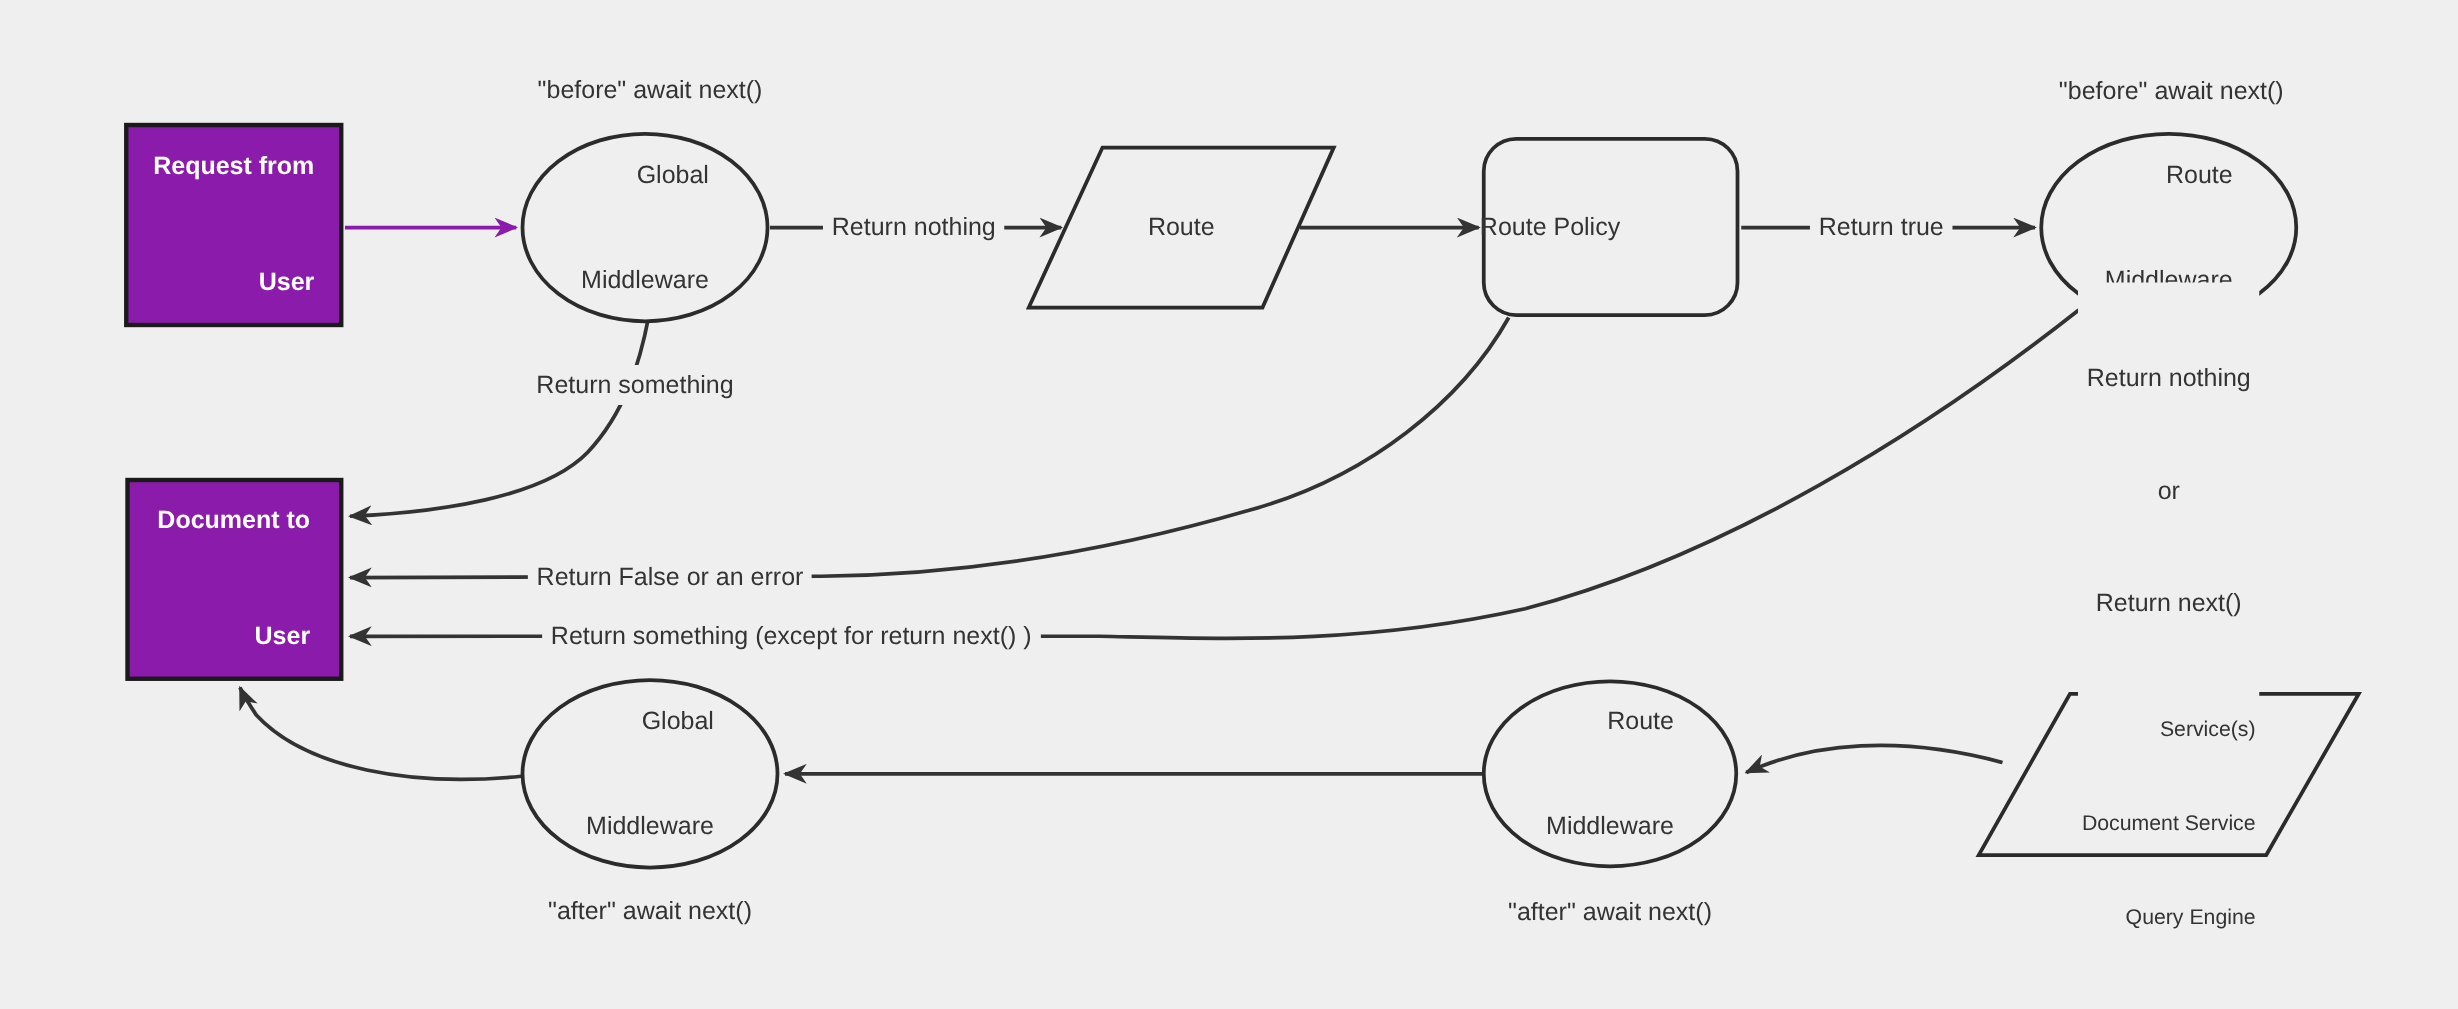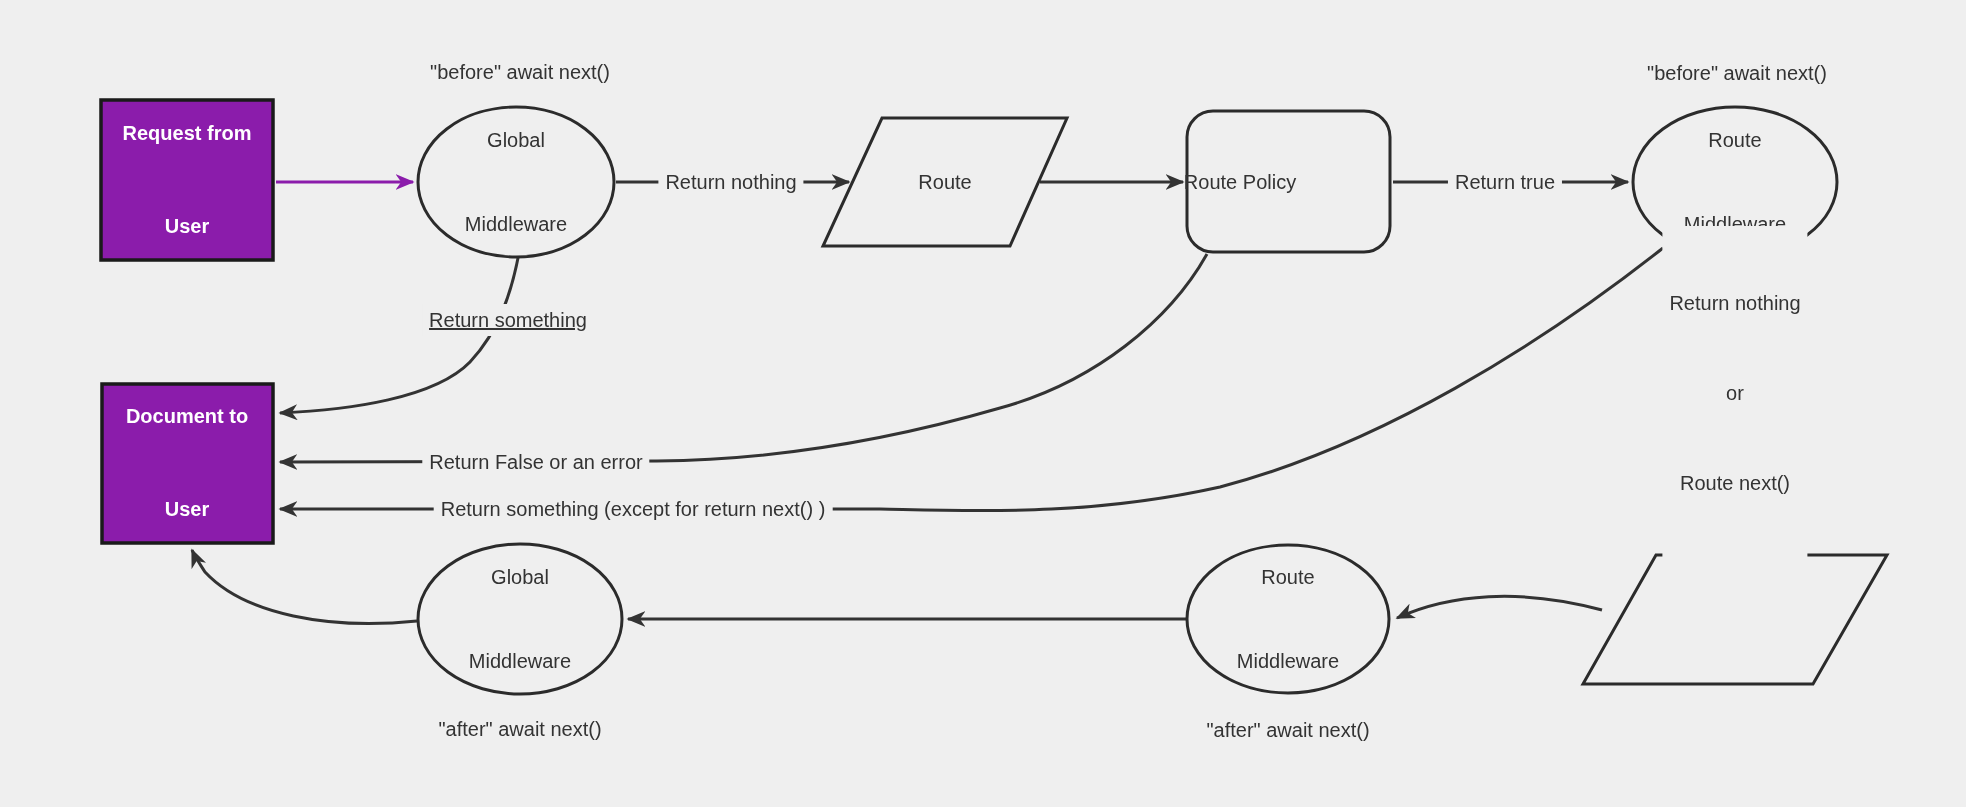--- a/index.html
+++ b/index.html
@@ -15,21 +15,21 @@
   #edges{position:absolute;left:0;top:0;}
   .edge{stroke:var(--line);stroke-width:3;fill:none;}
   .edge.purple{stroke:var(--purple);}
   .shape{stroke:var(--node-border);stroke-width:3;fill:var(--bg);}
   .shape.purple-box{fill:var(--purple);stroke:var(--purple-border);stroke-width:3.5;}
   .lbl{
     position:absolute;transform:translate(-50%,-50%);
     font-size:20px;line-height:28px;text-align:center;white-space:pre;color:var(--text);
   }
   .lbl.bg{background:var(--bg);padding:2px 7px;}
-  .lbl.node-label{pointer-events:none;}
+  .lbl.node-label{pointer-events:none;text-align:right;}
   .lbl.white{color:var(--white);font-weight:bold;line-height:31px;}
   .lbl.small{font-size:17px;line-height:25px;}
   .lbl.triple{line-height:30px;}
 </style>
 </head>
 <body>
 
 <div id="canvas">
 
   <svg id="edges" width="1966" height="807" viewBox="0 0 1966 807">
@@ -77,20 +77,26 @@
 
   <div class="lbl node-label" style="left:945px;top:182px;">Route</div>
 
   <div class="lbl node-label" style="left:1240px;top:182px;">Route Policy</div>
 
   <div class="lbl node-label" style="left:1735px;top:182px;">
     <div>Route</div>
     <div>Middleware</div>
   </div>
 
+  <div class="lbl node-label small" style="left:1735px;top:621px;">
+    <div>Controller</div>
+    <div>Service(s)</div>
+    <div>Document Service</div>
+    <div>Query Engine</div>
+  </div>
 
   <div class="lbl node-label" style="left:1288px;top:619px;">
     <div>Route</div>
     <div>Middleware</div>
   </div>
 
   <div class="lbl node-label" style="left:520px;top:619px;">
     <div>Global</div>
     <div>Middleware</div>
   </div>
@@ -101,29 +107,29 @@
   </div>
 
   <div class="lbl" style="left:520px;top:72px;">"before" await next()</div>
 
   <div class="lbl" style="left:1737px;top:73px;">"before" await next()</div>
 
   <div class="lbl bg" style="left:731px;top:182px;">Return nothing</div>
 
   <div class="lbl bg" style="left:1505px;top:182px;text-align:right;">Return true</div>
 
-  <div class="lbl bg" style="left:508px;top:320px;text-decoration:underline;">Return something</div>
+  <div class="lbl bg" style="left:508px;top:308px;">Return something</div>
 
   <div class="lbl bg" style="left:536px;top:462px;">Return False or an error</div>
 
   <div class="lbl bg" style="left:633px;top:509px;">Return something (except for return next() )</div>
 
   <div class="lbl bg triple" style="left:1735px;top:393px;">
     <div>Return nothing</div>
     <div>or</div>
-    <div>Route next()</div>
+    <div>Return next()</div>
   </div>
 
   <div class="lbl" style="left:520px;top:729px;">"after" await next()</div>
 
   <div class="lbl" style="left:1288px;top:730px;">"after" await next()</div>
 
 </div>
 
 </body></html>

